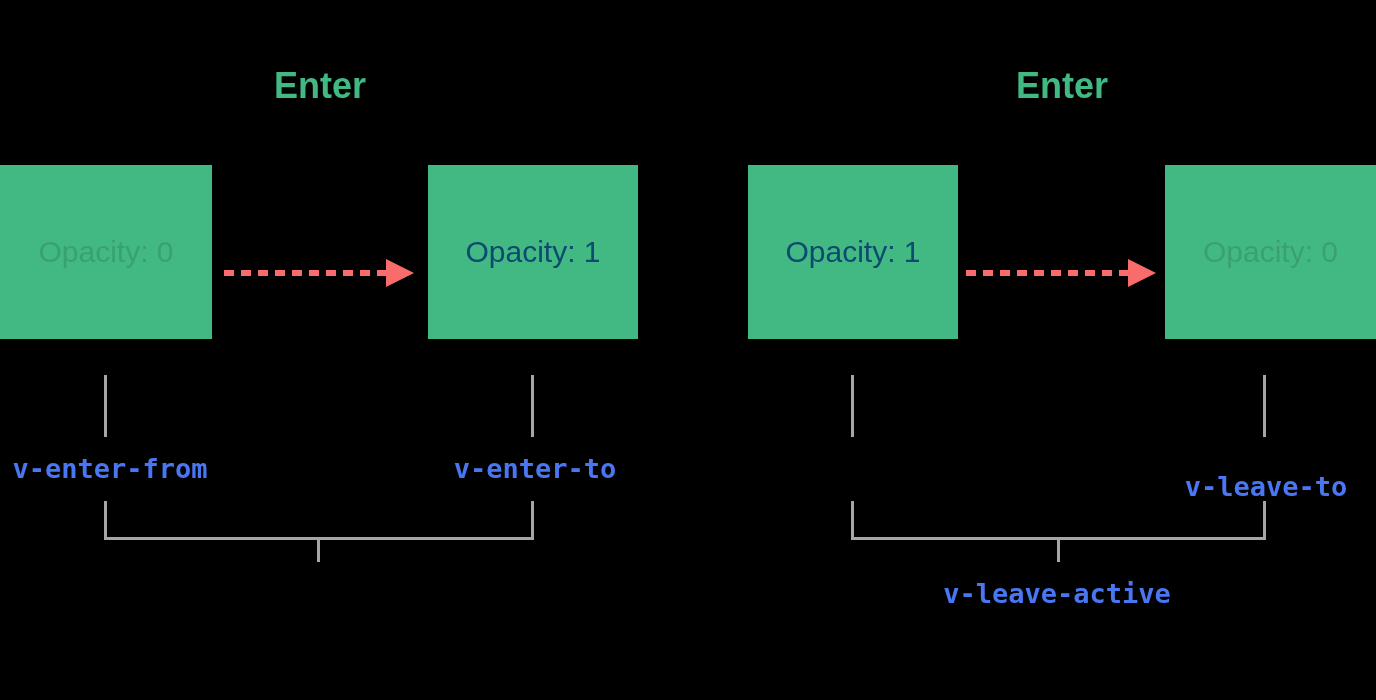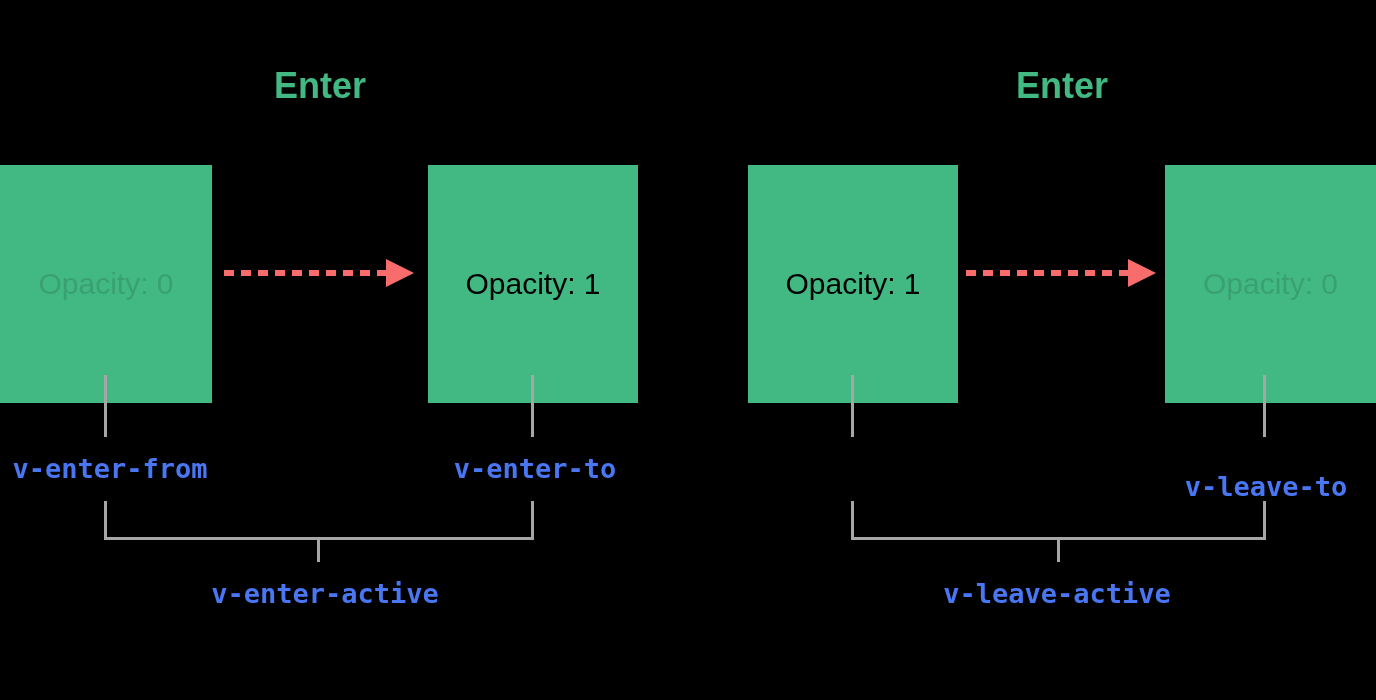--- a/index.html
+++ b/index.html
@@ -22,32 +22,32 @@
     font-size: 36px;
     font-weight: bold;
     line-height: 36px;
     color: #42b883;
     white-space: nowrap;
   }
   .box {
     position: absolute;
     top: 165px;
     width: 210px;
-    height: 238px;
+    height: 174px;
     background: #42b883;
     display: flex;
     align-items: center;
     justify-content: center;
   }
   .box-label {
     font-size: 30px;
     line-height: 30px;
     white-space: nowrap;
   }
-  .box-label.solid { color: #000000; }
+  .box-label.solid { color: #0c4a6e; }
   .box-label.faded { color: rgba(0, 0, 0, 0.13); }
 
   .arrow-svg {
     position: absolute;
     top: 255px;
     width: 198px;
     height: 36px;
     overflow: visible;
   }
   .arrow-line {
@@ -103,21 +103,20 @@
   <div class="vline" style="left:531px; top:375px; height:62px;"></div>
 
   <div class="class-label" style="left:535px; top:455px;">v-enter-to</div>
   <div class="class-label" style="left:110px; top:455px;">v-enter-from</div>
 
   <div class="vline" style="left:104px; top:501px; height:36px;"></div>
   <div class="vline" style="left:531px; top:501px; height:36px;"></div>
   <div class="hline" style="left:104px; top:537px; width:430px;"></div>
   <div class="vline" style="left:317px; top:537px; height:25px;"></div>
 
-  <div class="class-label" style="left:325px; top:580px;">v-enter-active</div>
 
   <div class="section-title" style="left:1062px;">Enter</div>
 
   <div class="box" style="left:748px;">
     <span class="box-label solid">Opacity: 1</span>
   </div>
 
   <svg class="arrow-svg" style="left:962px;" viewBox="0 0 198 36">
     <line class="arrow-line" x1="4" y1="18" x2="166" y2="18"></line>
     <polygon class="arrow-head" points="166,4 166,32 194,18"></polygon>

